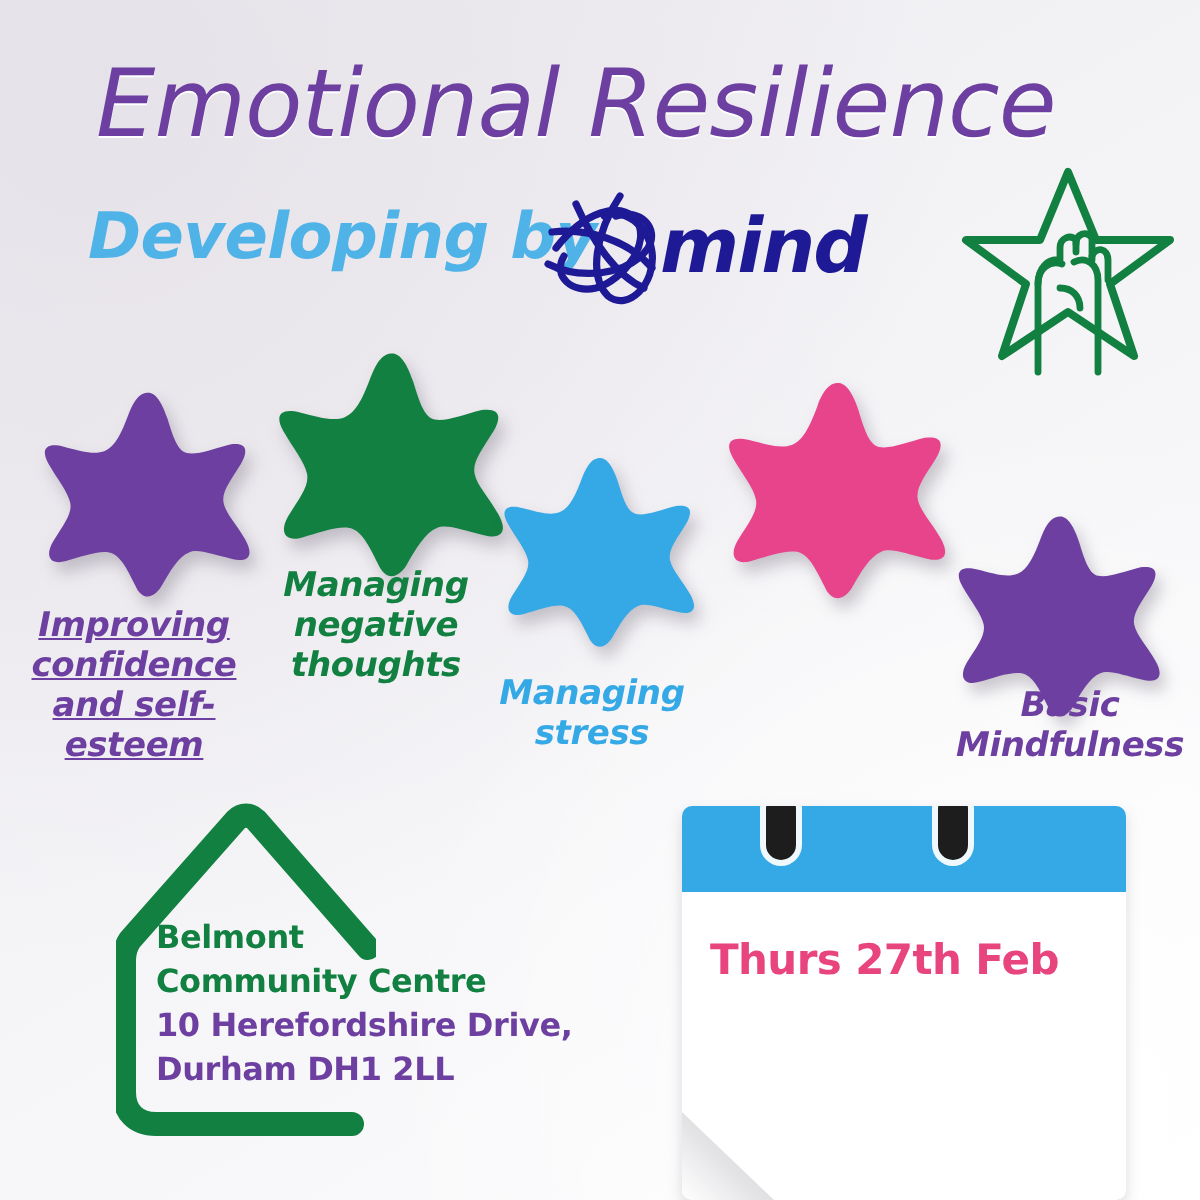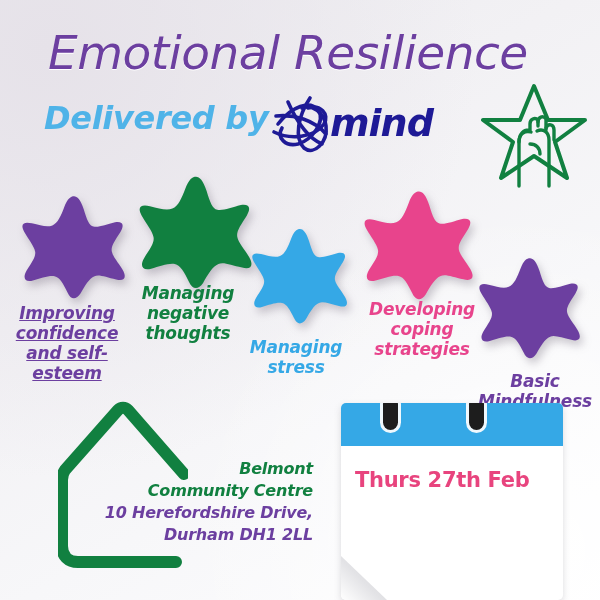--- a/index.html
+++ b/index.html
@@ -59,28 +59,28 @@
 
   #star1{left:18px;top:192px;}
   #lab1{left:4px;top:303px;width:126px;color:#6C3FA0;text-decoration:underline;}
   #star2{left:135px;top:172px;}
   #lab2{left:128px;top:283px;width:120px;color:#118040;}
   #star3{left:248px;top:225px;}
   #lab3{left:238px;top:337px;width:116px;color:#35A8E6;}
   #star4{left:360px;top:187px;}
   #lab4{left:358px;top:299px;width:128px;color:#E8448C;}
   #star5{left:474px;top:254px;}
-  #lab5{left:474px;top:343px;width:122px;color:#6C3FA0;margin-top:28px;}
+  #lab5{left:474px;top:343px;width:122px;color:#6C3FA0;}
 
   
   .house{position:absolute;left:58px;top:396px;width:130px;height:180px;}
   .address{position:absolute;left:78px;top:458px;width:235px;}
   .address .line{
-    font-size:16px;line-height:22px;font-weight:bold;font-style:italic;
-    letter-spacing:-0.2px;white-space:nowrap;text-align:right;
+    font-size:16px;line-height:22px;font-weight:bold;
+    letter-spacing:-0.2px;white-space:nowrap;
   }
   .addr-green{color:#118040;}
   .addr-purple{color:#6C3FA0;}
 
   
   .calendar{
     position:absolute;left:341px;top:403px;width:222px;height:197px;
     background:#ffffff;border-radius:5px;
     box-shadow:0 3px 7px rgba(100,95,110,0.22);
     overflow:hidden;
@@ -108,21 +108,21 @@
     border-top-right-radius:22px;
   }
 </style>
 </head>
 <body>
 
 <div id="poster">
 
   <div class="title">Emotional Resilience</div>
 
-  <div class="subtitle">Delivered by</div>
+  <div class="subtitle">Developing by</div>
 
   <div class="mind-logo">
     <svg width="170" height="62" viewBox="0 0 170 62">
       <g fill="none" stroke="#1E1A96" stroke-width="3.6" stroke-linecap="round" stroke-linejoin="round">
         <path d="M10,30 C24,12 42,6 50,16 C58,27 44,46 30,50 C18,53 8,44 14,34"></path>
         <path d="M42,4 C30,22 26,44 36,54 C46,62 60,48 58,32 C56,18 44,10 34,14"></path>
         <path d="M6,38 C22,46 46,44 56,30 C62,20 52,10 40,14"></path>
         <path d="M20,8 C28,26 40,44 54,50"></path>
         <path d="M8,22 C26,20 46,26 58,40"></path>
       </g>
@@ -163,21 +163,20 @@
       <path d="M50,4 C53,4 56,7 59,16 C62,26 64,31 68,32 C73,33 80,30 88,28 C95,27 97,30 93,37 C88,45 84,50 85,55 C86,60 91,65 95,72 C99,79 97,83 89,81 C80,79 73,76 69,78 C64,80 60,87 56,94 C52,100 47,100 44,93 C40,85 37,79 32,78 C27,77 19,80 12,82 C5,84 2,80 6,73 C11,65 15,60 14,55 C13,50 8,44 4,37 C0,30 3,27 11,29 C19,31 25,33 30,31 C35,29 38,22 41,14 C44,6 47,4 50,4 Z" fill="#35A8E6"></path>
     </svg>
   </div>
   <div class="star-label" id="lab3">Managing stress</div>
 
   <div class="star-item" id="star4">
     <svg class="star-shape" width="118" height="114" viewBox="0 0 100 100">
       <path d="M50,4 C53,4 56,7 59,16 C62,26 64,31 68,32 C73,33 80,30 88,28 C95,27 97,30 93,37 C88,45 84,50 85,55 C86,60 91,65 95,72 C99,79 97,83 89,81 C80,79 73,76 69,78 C64,80 60,87 56,94 C52,100 47,100 44,93 C40,85 37,79 32,78 C27,77 19,80 12,82 C5,84 2,80 6,73 C11,65 15,60 14,55 C13,50 8,44 4,37 C0,30 3,27 11,29 C19,31 25,33 30,31 C35,29 38,22 41,14 C44,6 47,4 50,4 Z" fill="#E8448C"></path>
     </svg>
   </div>
-  <div class="star-label" id="lab4">Developing coping strategies</div>
 
   <div class="star-item" id="star5">
     <svg class="star-shape" width="112" height="106" viewBox="0 0 100 100">
       <path d="M50,4 C53,4 56,7 59,16 C62,26 64,31 68,32 C73,33 80,30 88,28 C95,27 97,30 93,37 C88,45 84,50 85,55 C86,60 91,65 95,72 C99,79 97,83 89,81 C80,79 73,76 69,78 C64,80 60,87 56,94 C52,100 47,100 44,93 C40,85 37,79 32,78 C27,77 19,80 12,82 C5,84 2,80 6,73 C11,65 15,60 14,55 C13,50 8,44 4,37 C0,30 3,27 11,29 C19,31 25,33 30,31 C35,29 38,22 41,14 C44,6 47,4 50,4 Z" fill="#6C3FA0"></path>
     </svg>
   </div>
   <div class="star-label" id="lab5">Basic Mindfulness</div>
 
   <div class="house">
     <svg width="130" height="180" viewBox="0 0 130 180">

